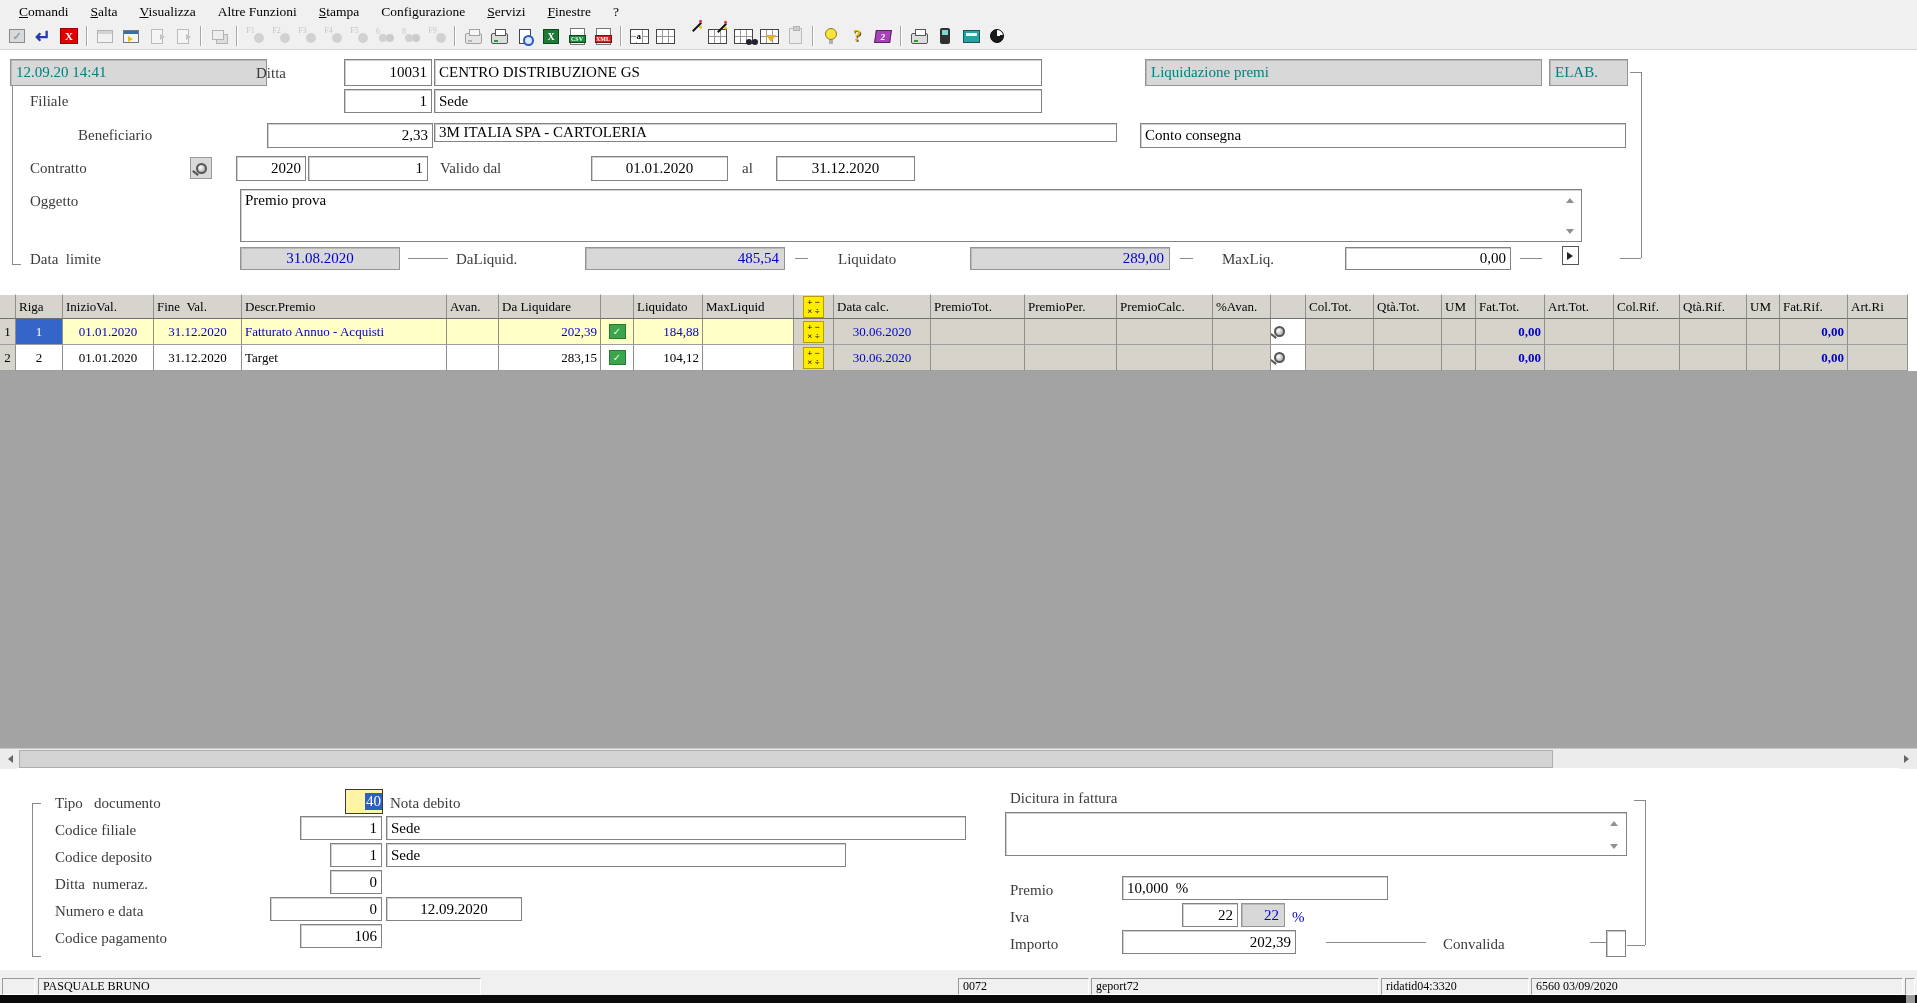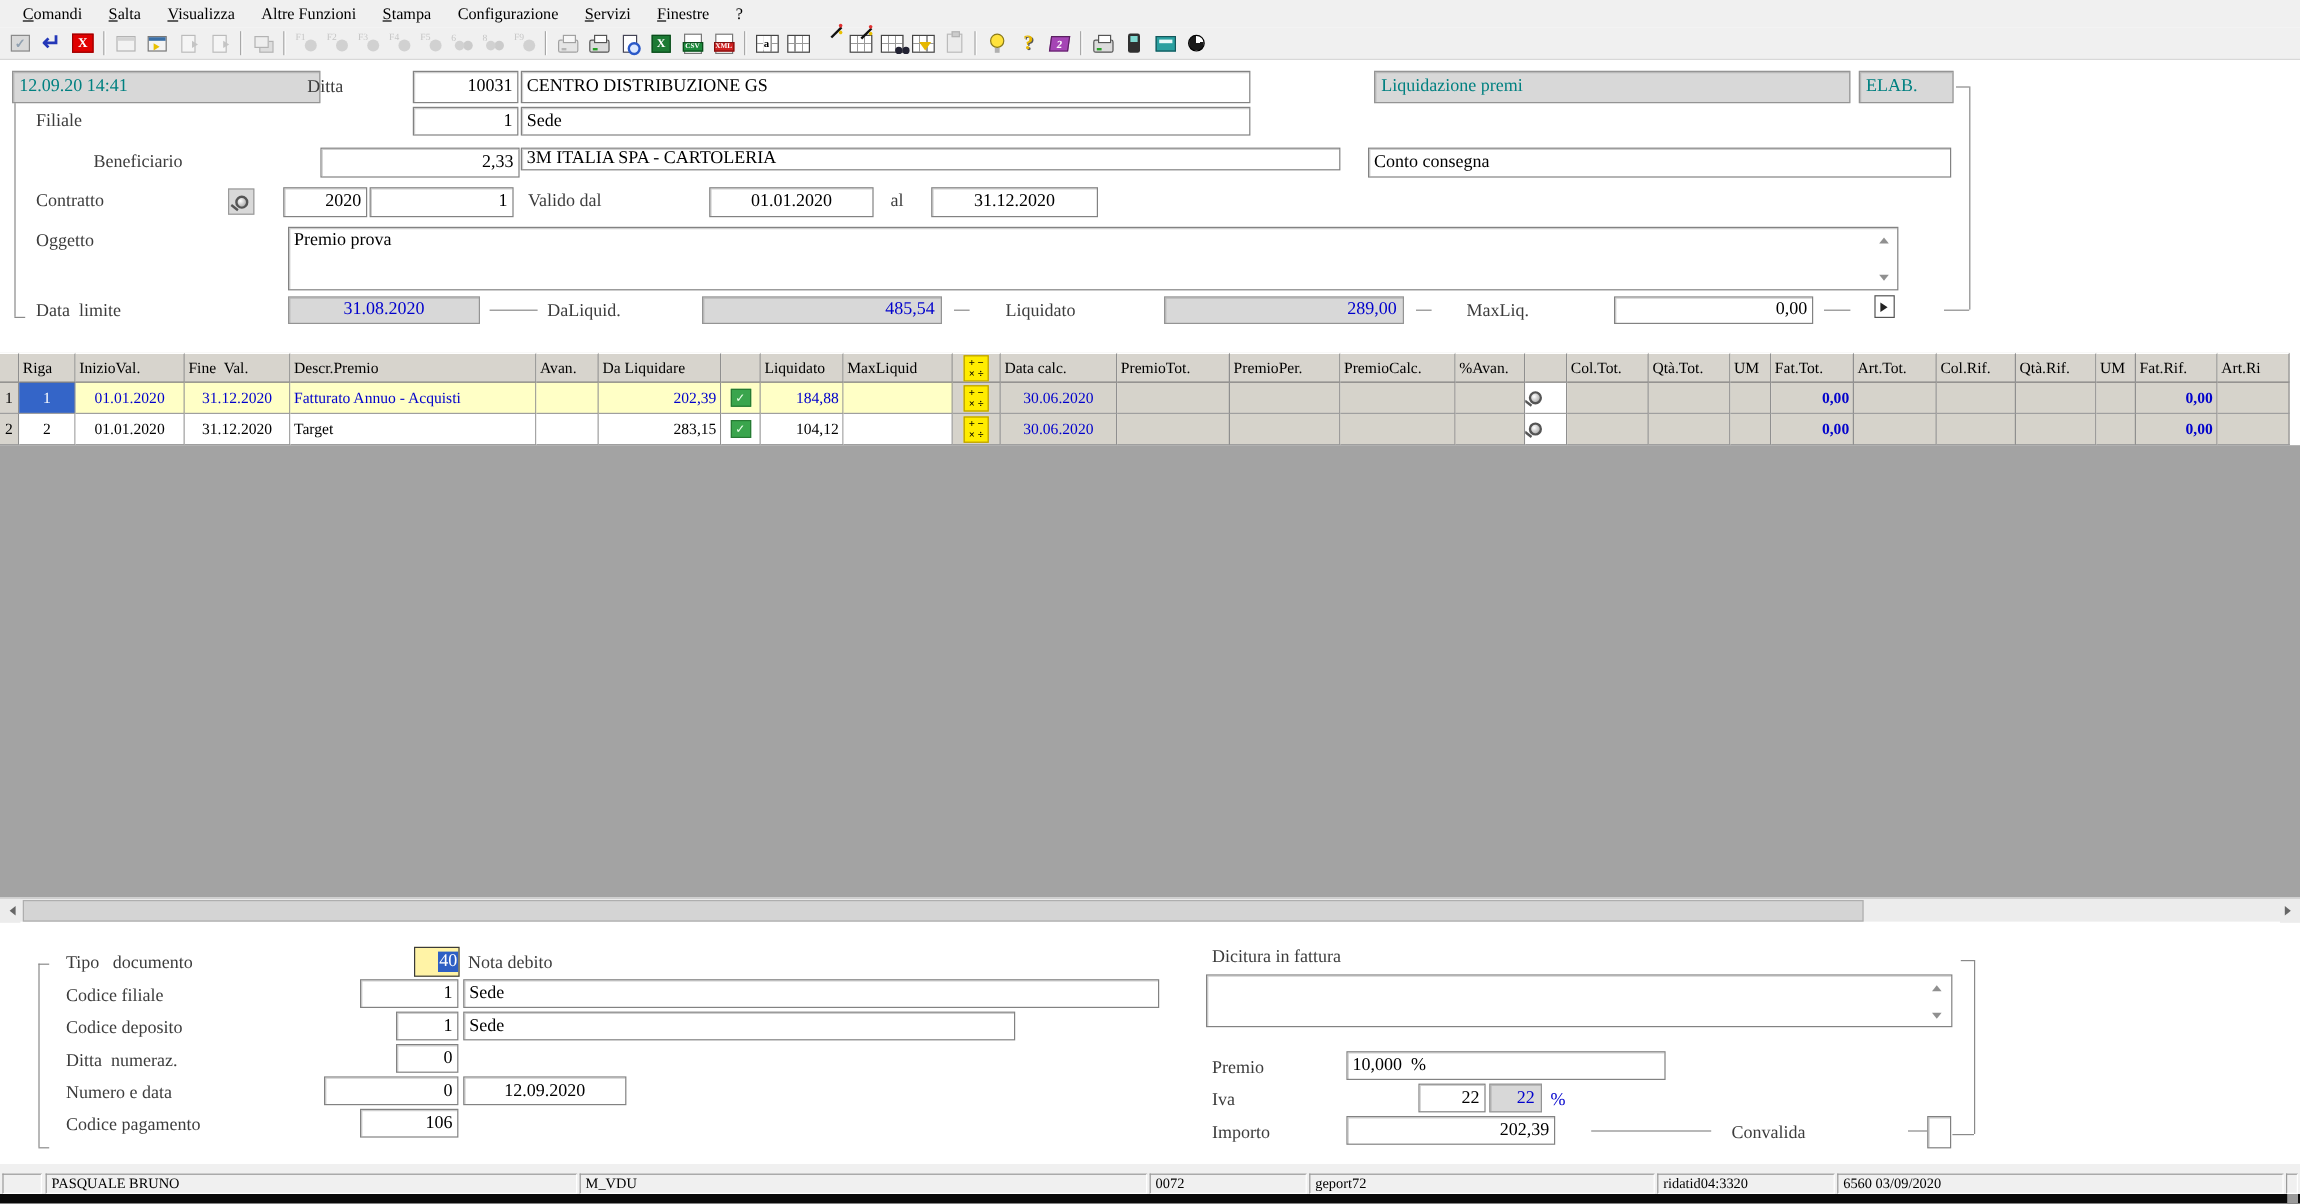--- a/index.html
+++ b/index.html
@@ -521,21 +521,20 @@
   <span class="lbl" style="left:1010px;top:936px;">Importo</span>
   <div class="fld num" style="left:1122px;top:930px;width:174px;height:24px;">202,39</div>
   <div class="dash" style="left:1326px;top:942px;width:100px;"></div>
   <span class="lbl" style="left:1443px;top:936px;">Convalida</span>
   <div class="dash" style="left:1590px;top:942px;width:16px;"></div>
   <div class="chkbox" style="left:1606px;top:930px;width:20px;height:27px;"></div>
 
   <div class="statusback"></div>
   <div class="scell" style="left:2px;width:33px;"></div>
   <div class="scell" style="left:38px;width:443px;">PASQUALE BRUNO</div>
-  <div class="scell" style="left:483px;width:473px;">M_VDU</div>
   <div class="scell" style="left:958px;width:131px;">0072</div>
   <div class="scell" style="left:1091px;width:288px;">geport72</div>
   <div class="scell" style="left:1381px;width:148px;">ridatid04:3320</div>
   <div class="scell" style="left:1531px;width:372px;">6560 03/09/2020</div>
   <div class="scell" style="left:1905px;width:10px;"></div>
   <div class="blackbar">
       <i></i>
     </div>
 
 </div>

